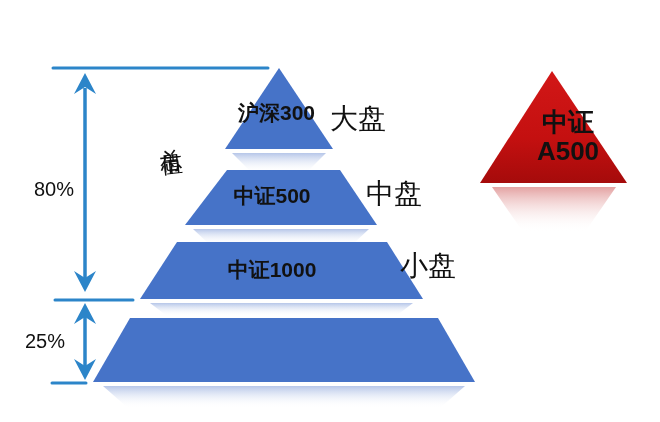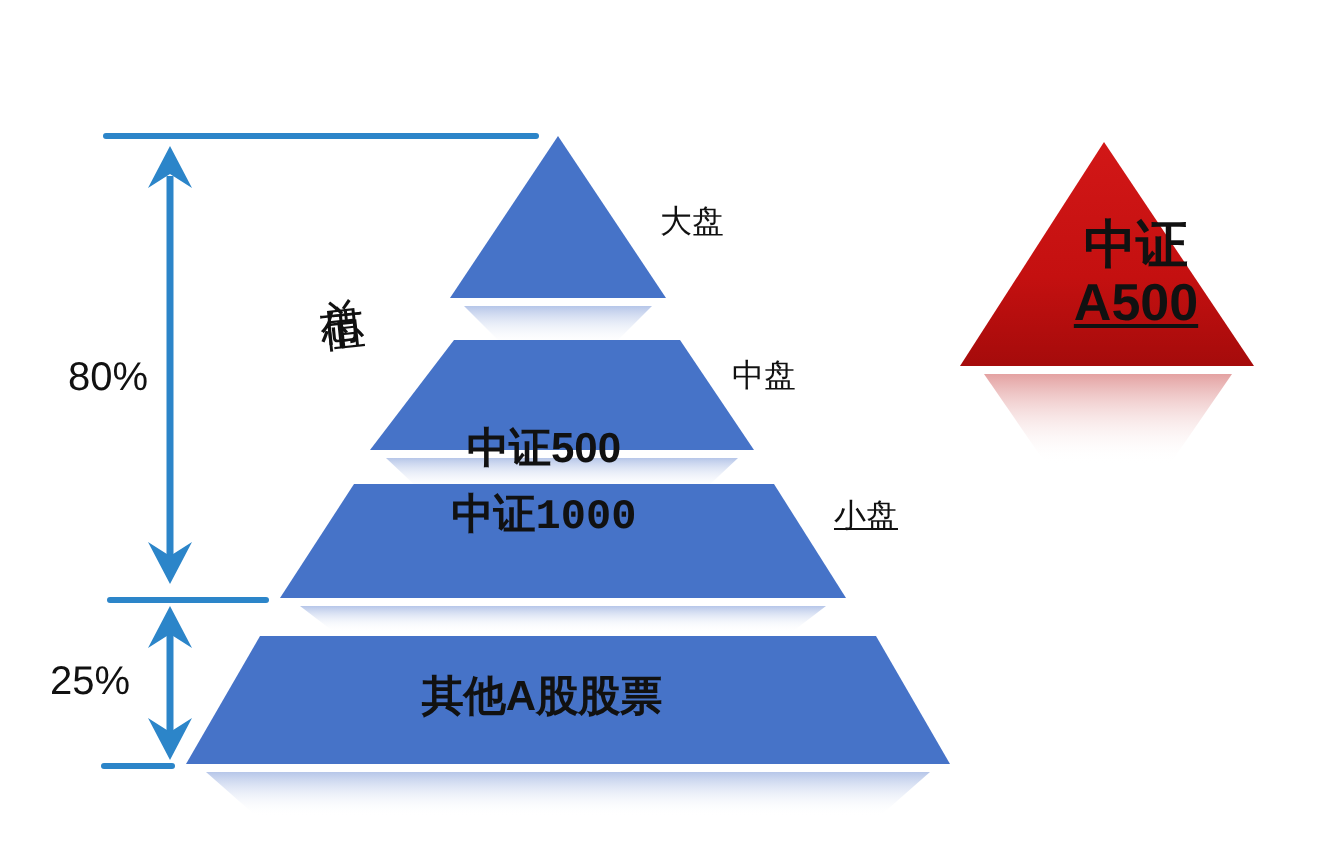--- a/index.html
+++ b/index.html
@@ -13,21 +13,21 @@
   .stage svg{position:absolute;left:0;top:0;}
   .lbl{
     position:absolute;
     color:#111111;
     font-family:"Liberation Sans","DejaVu Sans",sans-serif;
     white-space:nowrap;
     line-height:1.15;
   }
   .pct{font-size:20px;}
   .layer-name{font-size:21px;font-weight:bold;text-align:center;}
-  .cap-name{font-size:16px;}
+  .cap-name{font-size:28px;}
   .axis-title{
     font-size:22px;
     writing-mode:vertical-rl;
     text-orientation:upright;
     letter-spacing:3px;
     transform:rotate(-6deg);
   }
   .highlight-lbl{
     font-size:26px;font-weight:bold;text-align:center;line-height:29px;
   }
@@ -81,28 +81,28 @@
     <polygon points="492,187 616,187 585,232 523,232" fill="url(#fadeRed)"></polygon>
     <polygon points="552,71 627,183 480,183" fill="url(#redFill)"></polygon>
   </svg>
 
   <div class="lbl pct" style="left:28px;top:178px;width:52px;text-align:center;">80%</div>
 
   <div class="lbl pct" style="left:20px;top:330px;width:50px;text-align:center;">25%</div>
 
   <div class="lbl axis-title" style="left:156px;top:131px;">总市值</div>
 
+  <div class="lbl layer-name" style="left:238px;top:101px;">沪深300</div>
   <div class="lbl cap-name" style="left:330px;top:103px;">大盘</div>
 
-  <div class="lbl layer-name" style="left:217px;top:184px;width:110px;margin-top:29px;">中证500</div>
+  <div class="lbl layer-name" style="left:217px;top:184px;width:110px;">中证500</div>
   <div class="lbl cap-name" style="left:366px;top:180px;font-family:Liberation Mono, monospace;">中盘</div>
 
-  <div class="lbl layer-name" style="left:217px;top:248px;width:110px;font-family:Liberation Mono, monospace;">中证1000</div>
-  <div class="lbl cap-name" style="left:417px;top:250px;text-decoration:underline;">小盘</div>
+  <div class="lbl layer-name" style="left:217px;top:258px;width:110px;">中证1000</div>
+  <div class="lbl cap-name" style="left:400px;top:250px;">小盘</div>
 
-  <div class="lbl layer-name" style="left:196px;top:337px;width:150px;">其他A股股票</div>
 
   <div class="lbl highlight-lbl" style="left:518px;top:108px;width:100px;">
     <span style="display:block;">中证</span>
-    <span style="display:block;text-decoration:underline;">A500</span>
+    <span style="display:block;">A500</span>
   </div>
 
 </div>
 
 </body></html>

